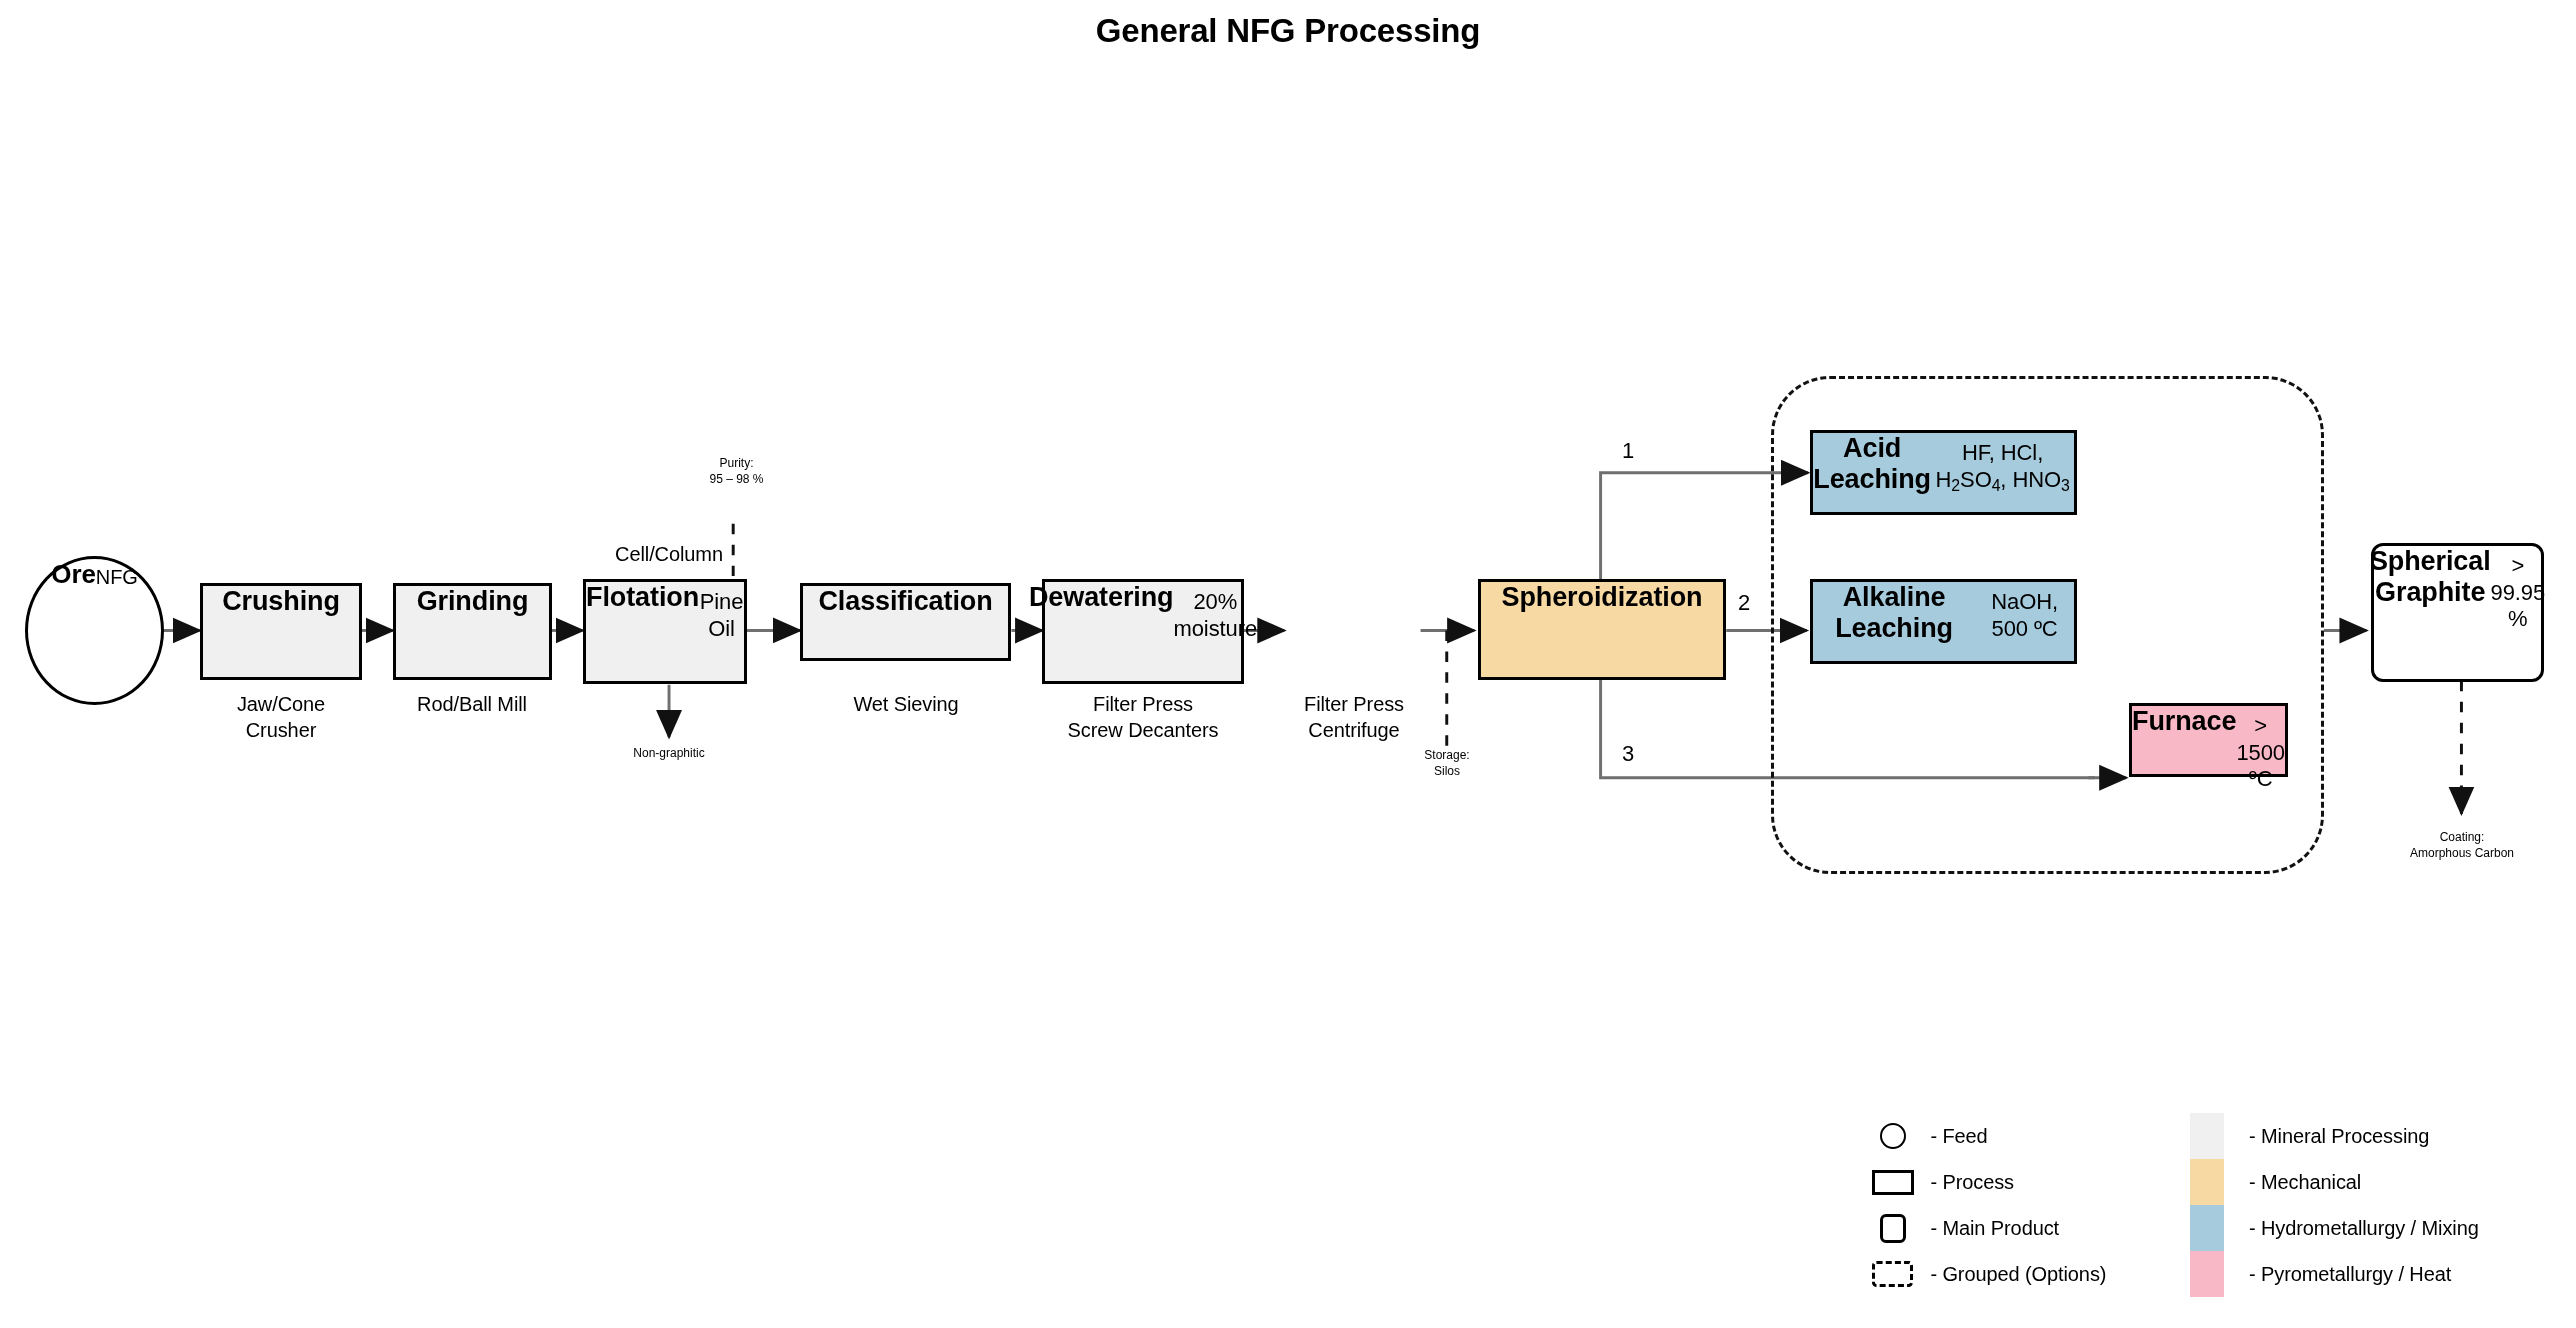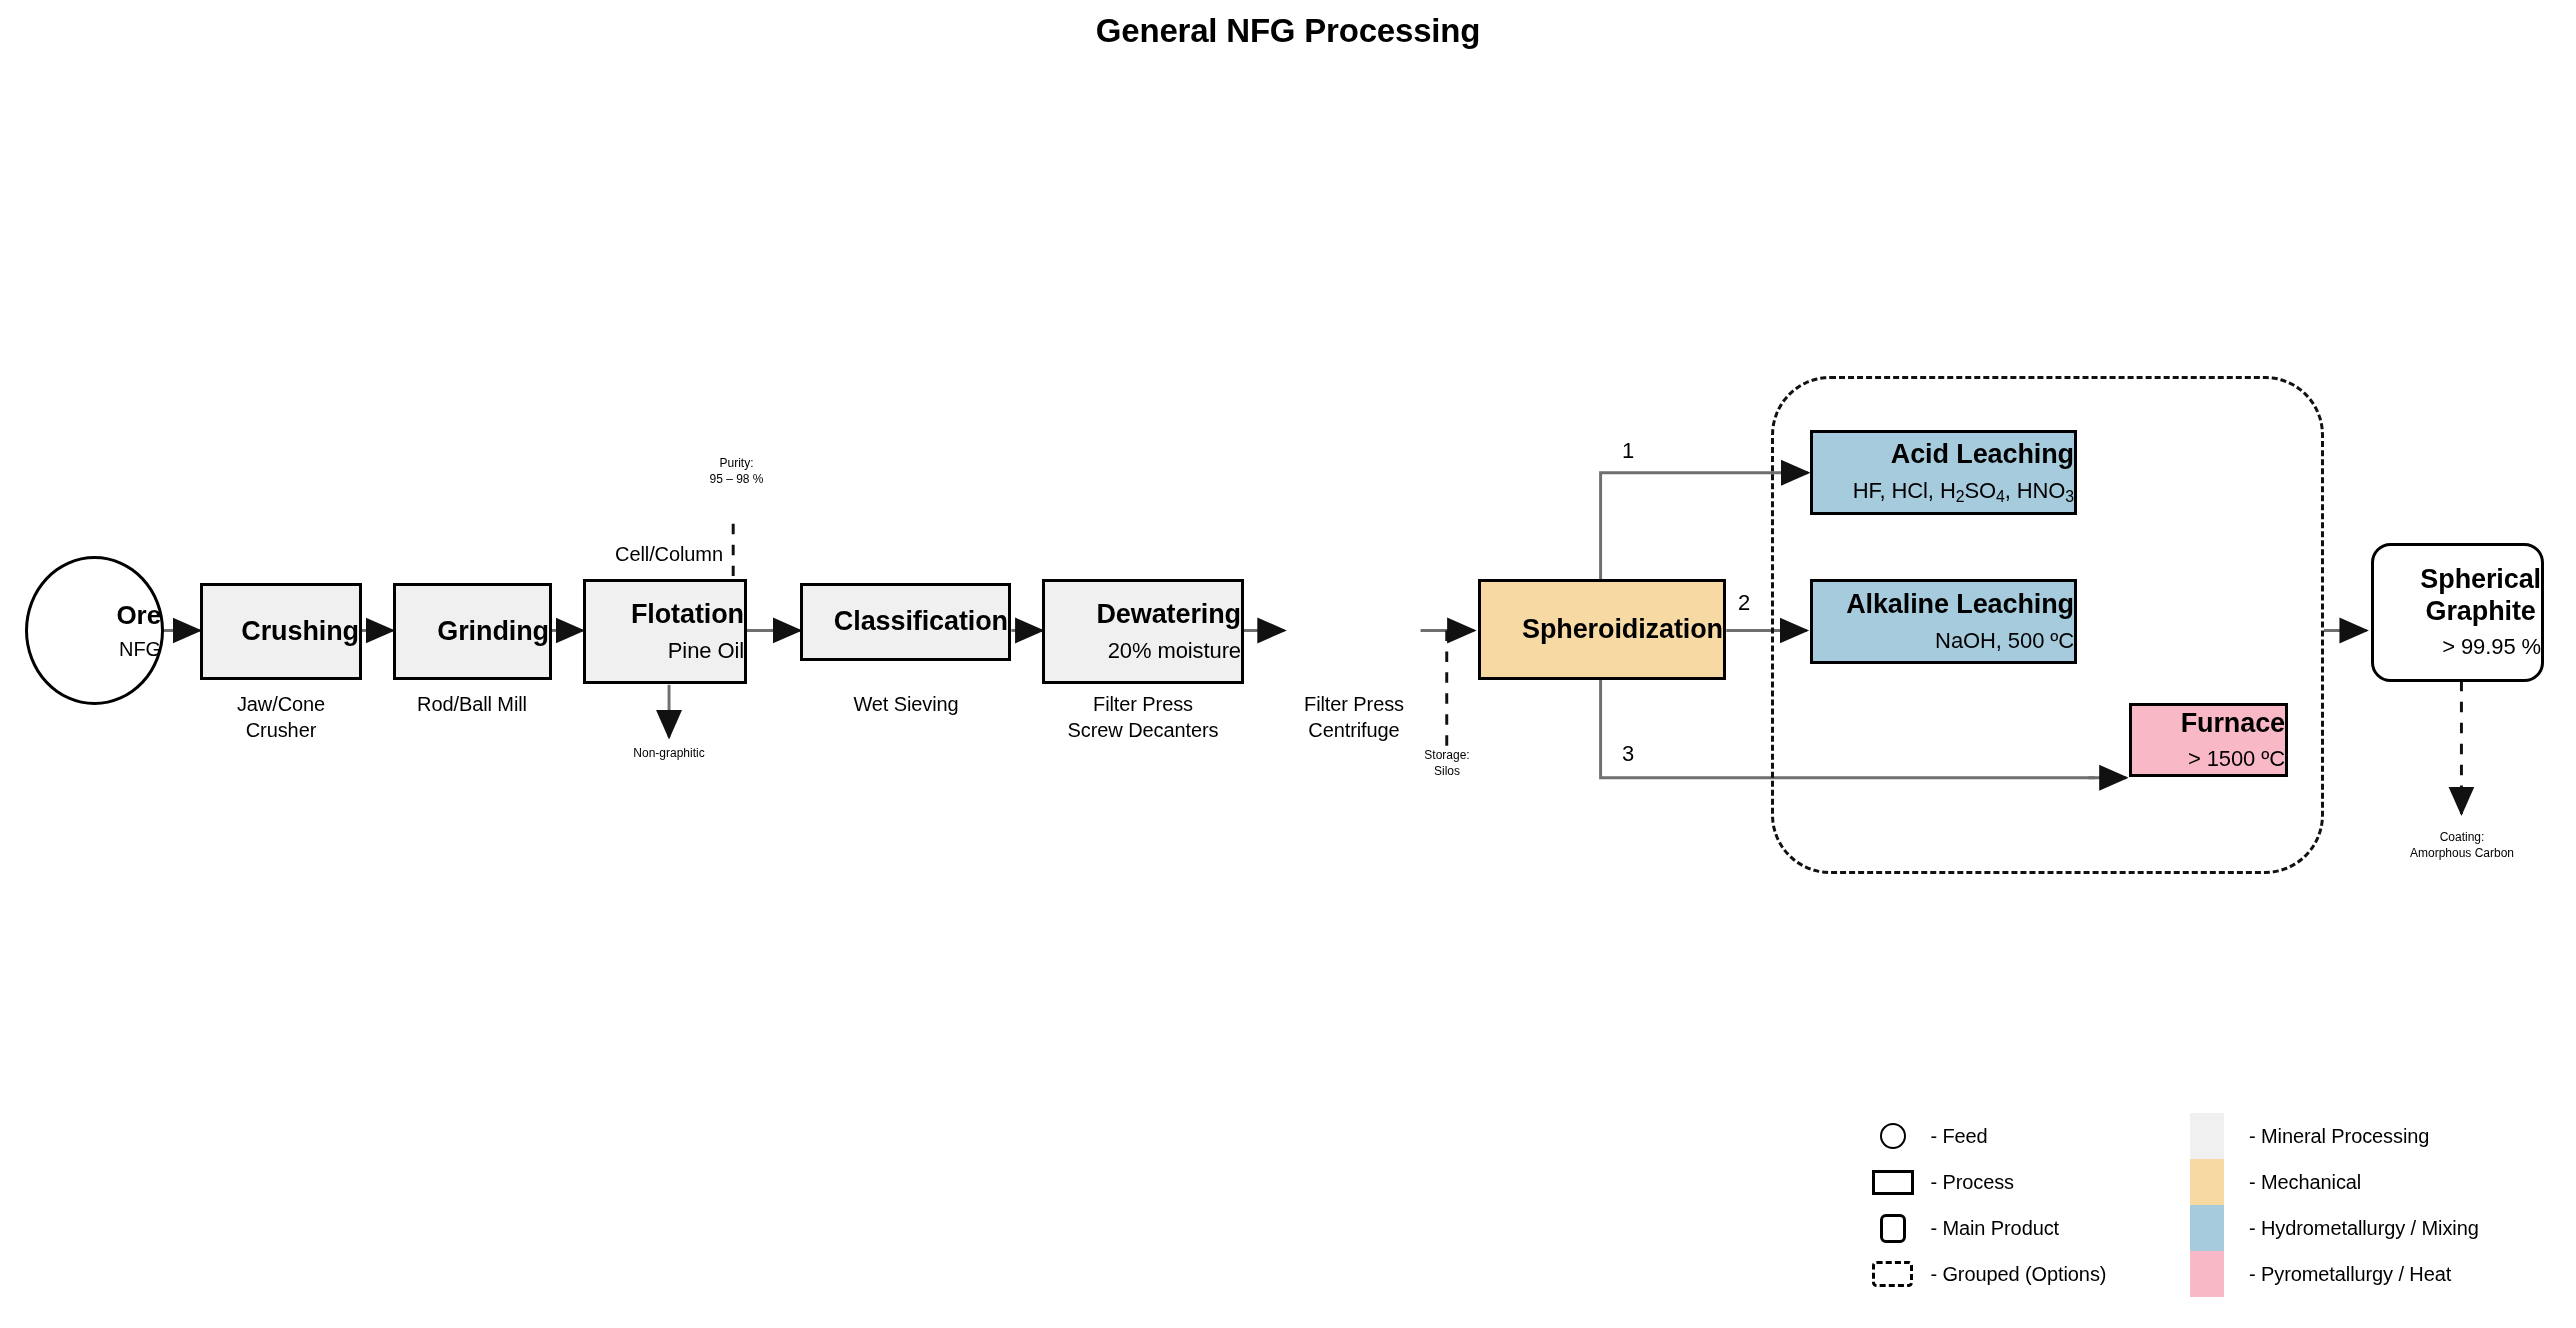--- a/index.html
+++ b/index.html
@@ -24,22 +24,22 @@
     left: 0;
     top: 0;
     width: 2576px;
     height: 1329px;
     pointer-events: none;
   }
   .node {
     position: absolute;
     box-sizing: border-box;
     display: flex;
-    flex-direction: column;
-    align-items: flex-end;
+    flex-direction: row;
+    align-items: flex-start;
     justify-content: center;
     text-align: center;
     border: 3.3px solid #000000;
     background: #ffffff;
     z-index: 3;
   }
   .node .title {
     font-weight: bold;
     font-size: 27px;
     line-height: 1.16;
@@ -279,21 +279,21 @@
   <div class="node" style="left:1810px; top:579px; width:267px; height:85px; background:#a5cbdd;">
     <span class="title">Alkaline Leaching</span>
     <span class="sub">NaOH, 500 ºC</span>
   </div>
 
   <div class="node" style="left:2129px; top:703px; width:159px; height:74px; background:#f9b8c6;">
     <span class="title">Furnace</span>
     <span class="sub">&gt; 1500 ºC</span>
   </div>
 
-  <div class="node product" style="left:2371px; top:543px; width:173px; height:139px; background:#ffffff;">
+  <div class="node product" style="left:2371px; top:543px; width:173px; height:139px; background:#ffffff;border-radius:12px;">
     <span class="title" style="white-space:pre-line;">Spherical
 Graphite</span>
     <span class="sub">&gt; 99.95 %</span>
   </div>
 
   <div class="annot" style="left:2344px; top:830px; width:236px; white-space:pre-line;">Coating:
 Amorphous Carbon</div>
 
   <div id="legend-shapes" style="left:1869px; top:1113px;">
     <div class="legend-row">

